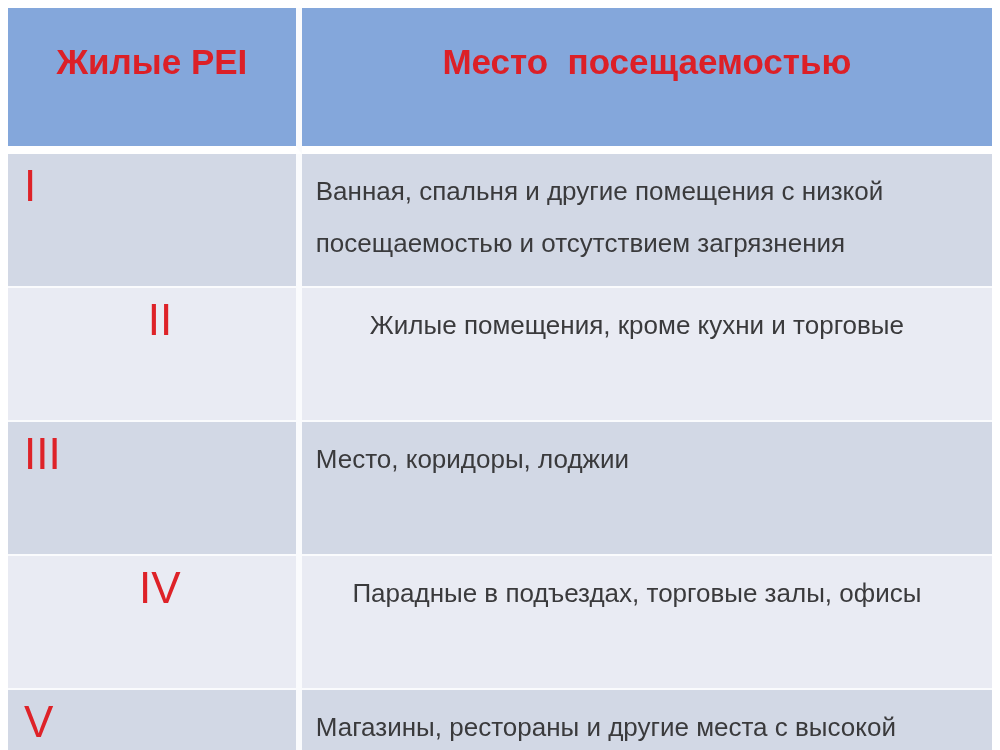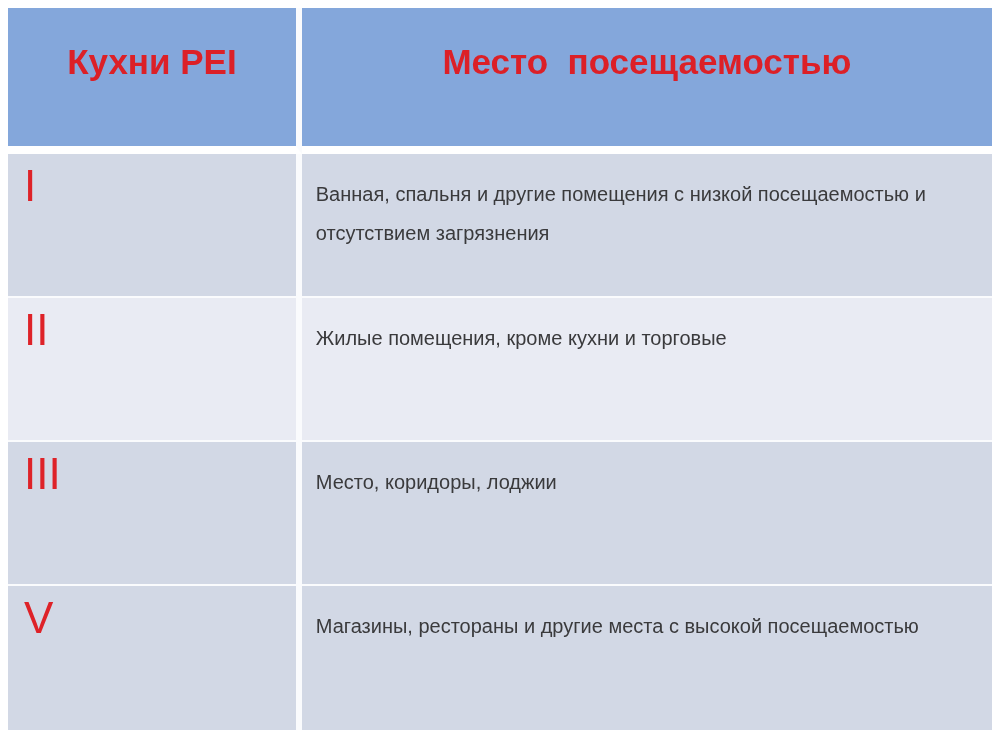--- a/index.html
+++ b/index.html
@@ -48,68 +48,72 @@
   tbody td {
     vertical-align: top;
     height: 121px;
     border-bottom: 2px solid var(--divider, #FAFBFD);
   }
   tbody tr:last-child td {
     border-bottom: none;
     height: 123px;
   }
   tbody tr.dark td  { background: var(--row-dark, #D2D8E5); }
-  tbody tr.light td { background: var(--row-light, #E9EBF3); }
+  tbody tr.light td { background: var(--row-light, #E9EBF3); text-align: center; }
 
   td.group-cell {
     border-right: 6px solid var(--divider, #FAFBFD);
     padding: 8px 0 0 16px;
     font-size: 44px;
     font-weight: 400;
     color: var(--numeral, #DE2228);
     line-height: 1.1;
   }
   td.place-cell {
-    padding: 21px 34px 0 14px;
-    font-size: 20px;
-    line-height: 39px;
+    padding: 11px 34px 0 14px;
+    font-size: 26px;
+    line-height: 52px;
     color: var(--body-text, #3A3A3C);
   }
 </style>
 </head>
 <body>
 
 <div class="canvas">
   <table class="pei-table">
     <colgroup>
       <col class="group-col">
       <col class="place-col">
     </colgroup>
     <thead>
       <tr>
-        <th class="group-head">Кухни PEI</th>
+        <th class="group-head">Жилые PEI</th>
         <th class="place-head">Место  посещаемостью</th>
       </tr>
     </thead>
     <tbody id="rows">
   <tr class="dark">
     <td class="group-cell">I</td>
     <td class="place-cell">Ванная, спальня и другие помещения с низкой посещаемостью и отсутствием загрязнения</td>
   </tr>
 
   <tr class="light">
     <td class="group-cell">II</td>
     <td class="place-cell">Жилые помещения, кроме кухни и торговые</td>
   </tr>
 
   <tr class="dark">
     <td class="group-cell">III</td>
     <td class="place-cell">Место, коридоры, лоджии</td>
   </tr>
 
+  <tr class="light">
+    <td class="group-cell">IV</td>
+    <td class="place-cell">Парадные в подъездах, торговые залы, офисы</td>
+  </tr>
 
   <tr class="dark">
     <td class="group-cell">V</td>
     <td class="place-cell">Магазины, рестораны и другие места с высокой посещаемостью</td>
   </tr>
 </tbody>
   </table>
 </div>
 
 </body></html>

